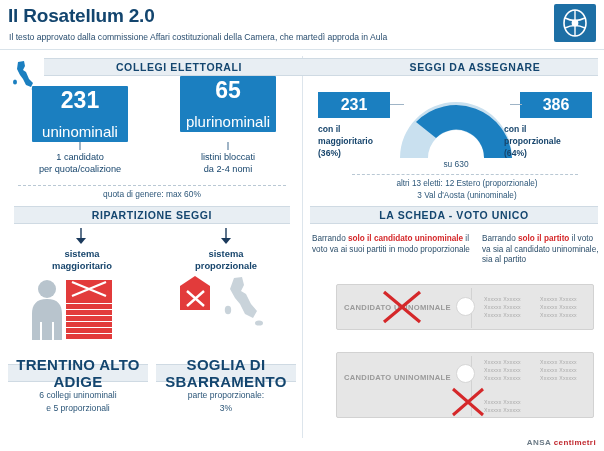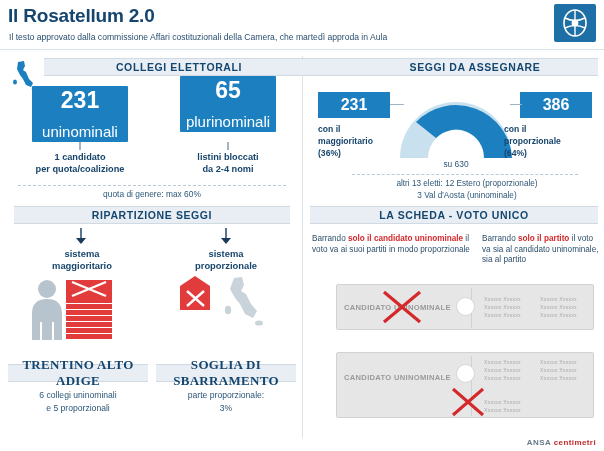--- a/index.html
+++ b/index.html
@@ -43,36 +43,36 @@
   .italy-icon { position:absolute; left:12px; top:60px; width:26px; height:32px; }
 
   .bignum-box {
     position:absolute; width:96px; height:56px; background:#1b7fc0;
     display:flex; flex-direction:column; align-items:center; justify-content:center;
     color:#ffffff; border-radius:1px;
   }
   .bignum { font-size:23px; font-weight:bold; line-height:1; }
   .bignum-label { font-size:15px; margin-top:11px; }
 
-  .cap { position:absolute; text-align:center; font-size:9.2px; font-weight:bold; color:#17456c; line-height:1.25; }
+  .cap { position:absolute; text-align:center; font-size:9.2px; font-weight:normal; color:#17456c; line-height:1.25; }
   .small-note { position:absolute; text-align:center; font-size:8.4px; color:#2d5779; }
 
   .dashed-rule { position:absolute; height:0; border-top:1px dashed #b9c8d4; }
   .conn { position:absolute; background:#9fb4c6; }
 
   
   .sys-label { position:absolute; text-align:center; font-size:9.4px; font-weight:bold; color:#17456c; line-height:1.3; }
 
   .person { position:absolute; }
   .redstack { position:absolute; }
 
   .box-head {
     position:absolute; background:#e8eef3; border-top:1px solid #cfdae3; border-bottom:1px solid #cfdae3;
-    font-size:13px; font-weight:bold; color:#14466f; letter-spacing:0.3px;
-    display:flex; align-items:center; justify-content:center; text-align:center;font-family:Liberation Serif, serif;
+    font-size:15px; font-weight:bold; color:#14466f; letter-spacing:0.3px;
+    display:flex; align-items:center; justify-content:center; text-align:center;
   }
   .box-body { position:absolute; text-align:center; font-size:8.6px; color:#2d5779; line-height:1.35; }
 
   
   .seat-box {
     position:absolute; width:72px; height:26px; background:#1b7fc0; color:#fff;
     display:flex; align-items:center; justify-content:center;
     font-size:16px; font-weight:bold;
   }
   .seat-cap { position:absolute; font-size:8.6px; font-weight:bold; color:#17456c; line-height:1.25; }

